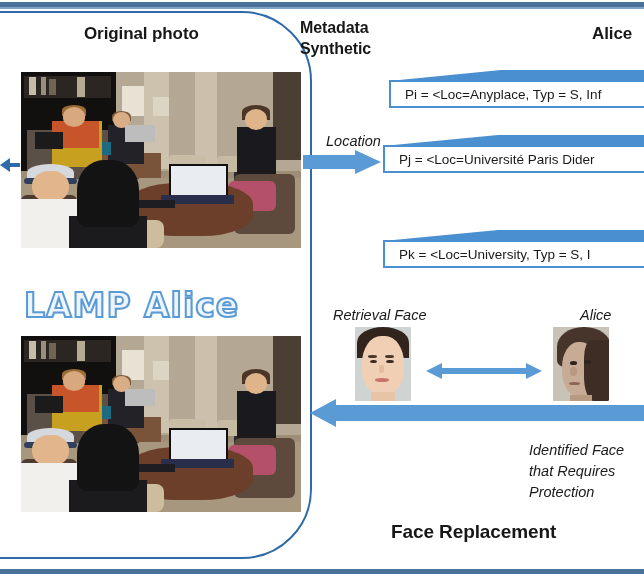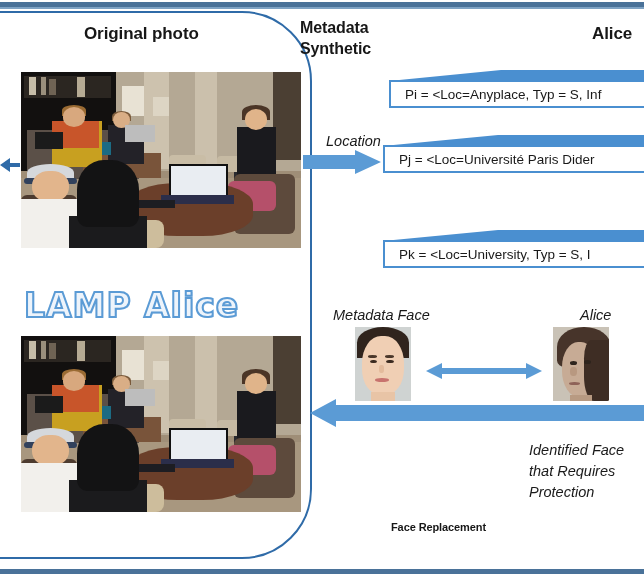--- a/index.html
+++ b/index.html
@@ -60,21 +60,21 @@
   .hdg {
     position: absolute;
     font-weight: bold;
     color: #171717;
     letter-spacing: -0.1px;
   }
   #original-photo-title { left: 84px;  top: 24px;  font-size: 17px; }
   #metadata-title       { left: 300px; top: 17px;  font-size: 16px; line-height: 21px; }
   #policy-title         { left: 592px; top: 24px;  font-size: 17px; white-space: nowrap; }
   #publish-title        { left: 64px;  top: 518px; font-size: 17px; line-height: 24px; text-align: center; width: 208px;}
-  #face-replacement-title{left: 391px; top: 521px; font-size: 11px; }
+  #face-replacement-title{left: 391px; top: 521px; font-size: 19px; }
 
   
   .cap-italic {
     position: absolute;
     font-style: italic;
     color: #1a1a1a;
     font-size: 14.5px;
   }
   #location-label       { left: 292px; top: 133px; margin-left: 34px; }
   #synthetic-face-label { left: 333px; top: 307px; }
@@ -375,21 +375,21 @@
 <svg class="tab-svg" style="position:absolute;left:383px;top:135px;width:306px;height:11px;" viewBox="0 0 306 11">
   <polygon points="0,11 115,0 306,0 306,11" fill="#4a8fd0"></polygon>
 </svg>
 <div class="policy-box" id="policy-box-2">Pj = &lt;Loc=Université Paris Dider</div>
 
 <svg class="tab-svg" style="position:absolute;left:383px;top:230px;width:306px;height:11px;" viewBox="0 0 306 11">
   <polygon points="0,11 115,0 306,0 306,11" fill="#4a8fd0"></polygon>
 </svg>
 <div class="policy-box" id="policy-box-3">Pk = &lt;Loc=University, Typ = S, I</div>
 
-<div class="cap-italic" id="synthetic-face-label">Metadata Face</div>
+<div class="cap-italic" id="synthetic-face-label">Retrieval Face</div>
 
 <div class="cap-italic" id="alice-label">Alice</div>
 
 <div class="face" id="synthetic-face">
   <div class="f-bg sf-bg"></div>
   <div class="sf-hair"></div>
     <div class="sf-skin"></div>
   <div class="sf-browL"></div>
     <div class="sf-browR"></div>
   <div class="sf-eyeL"></div>

